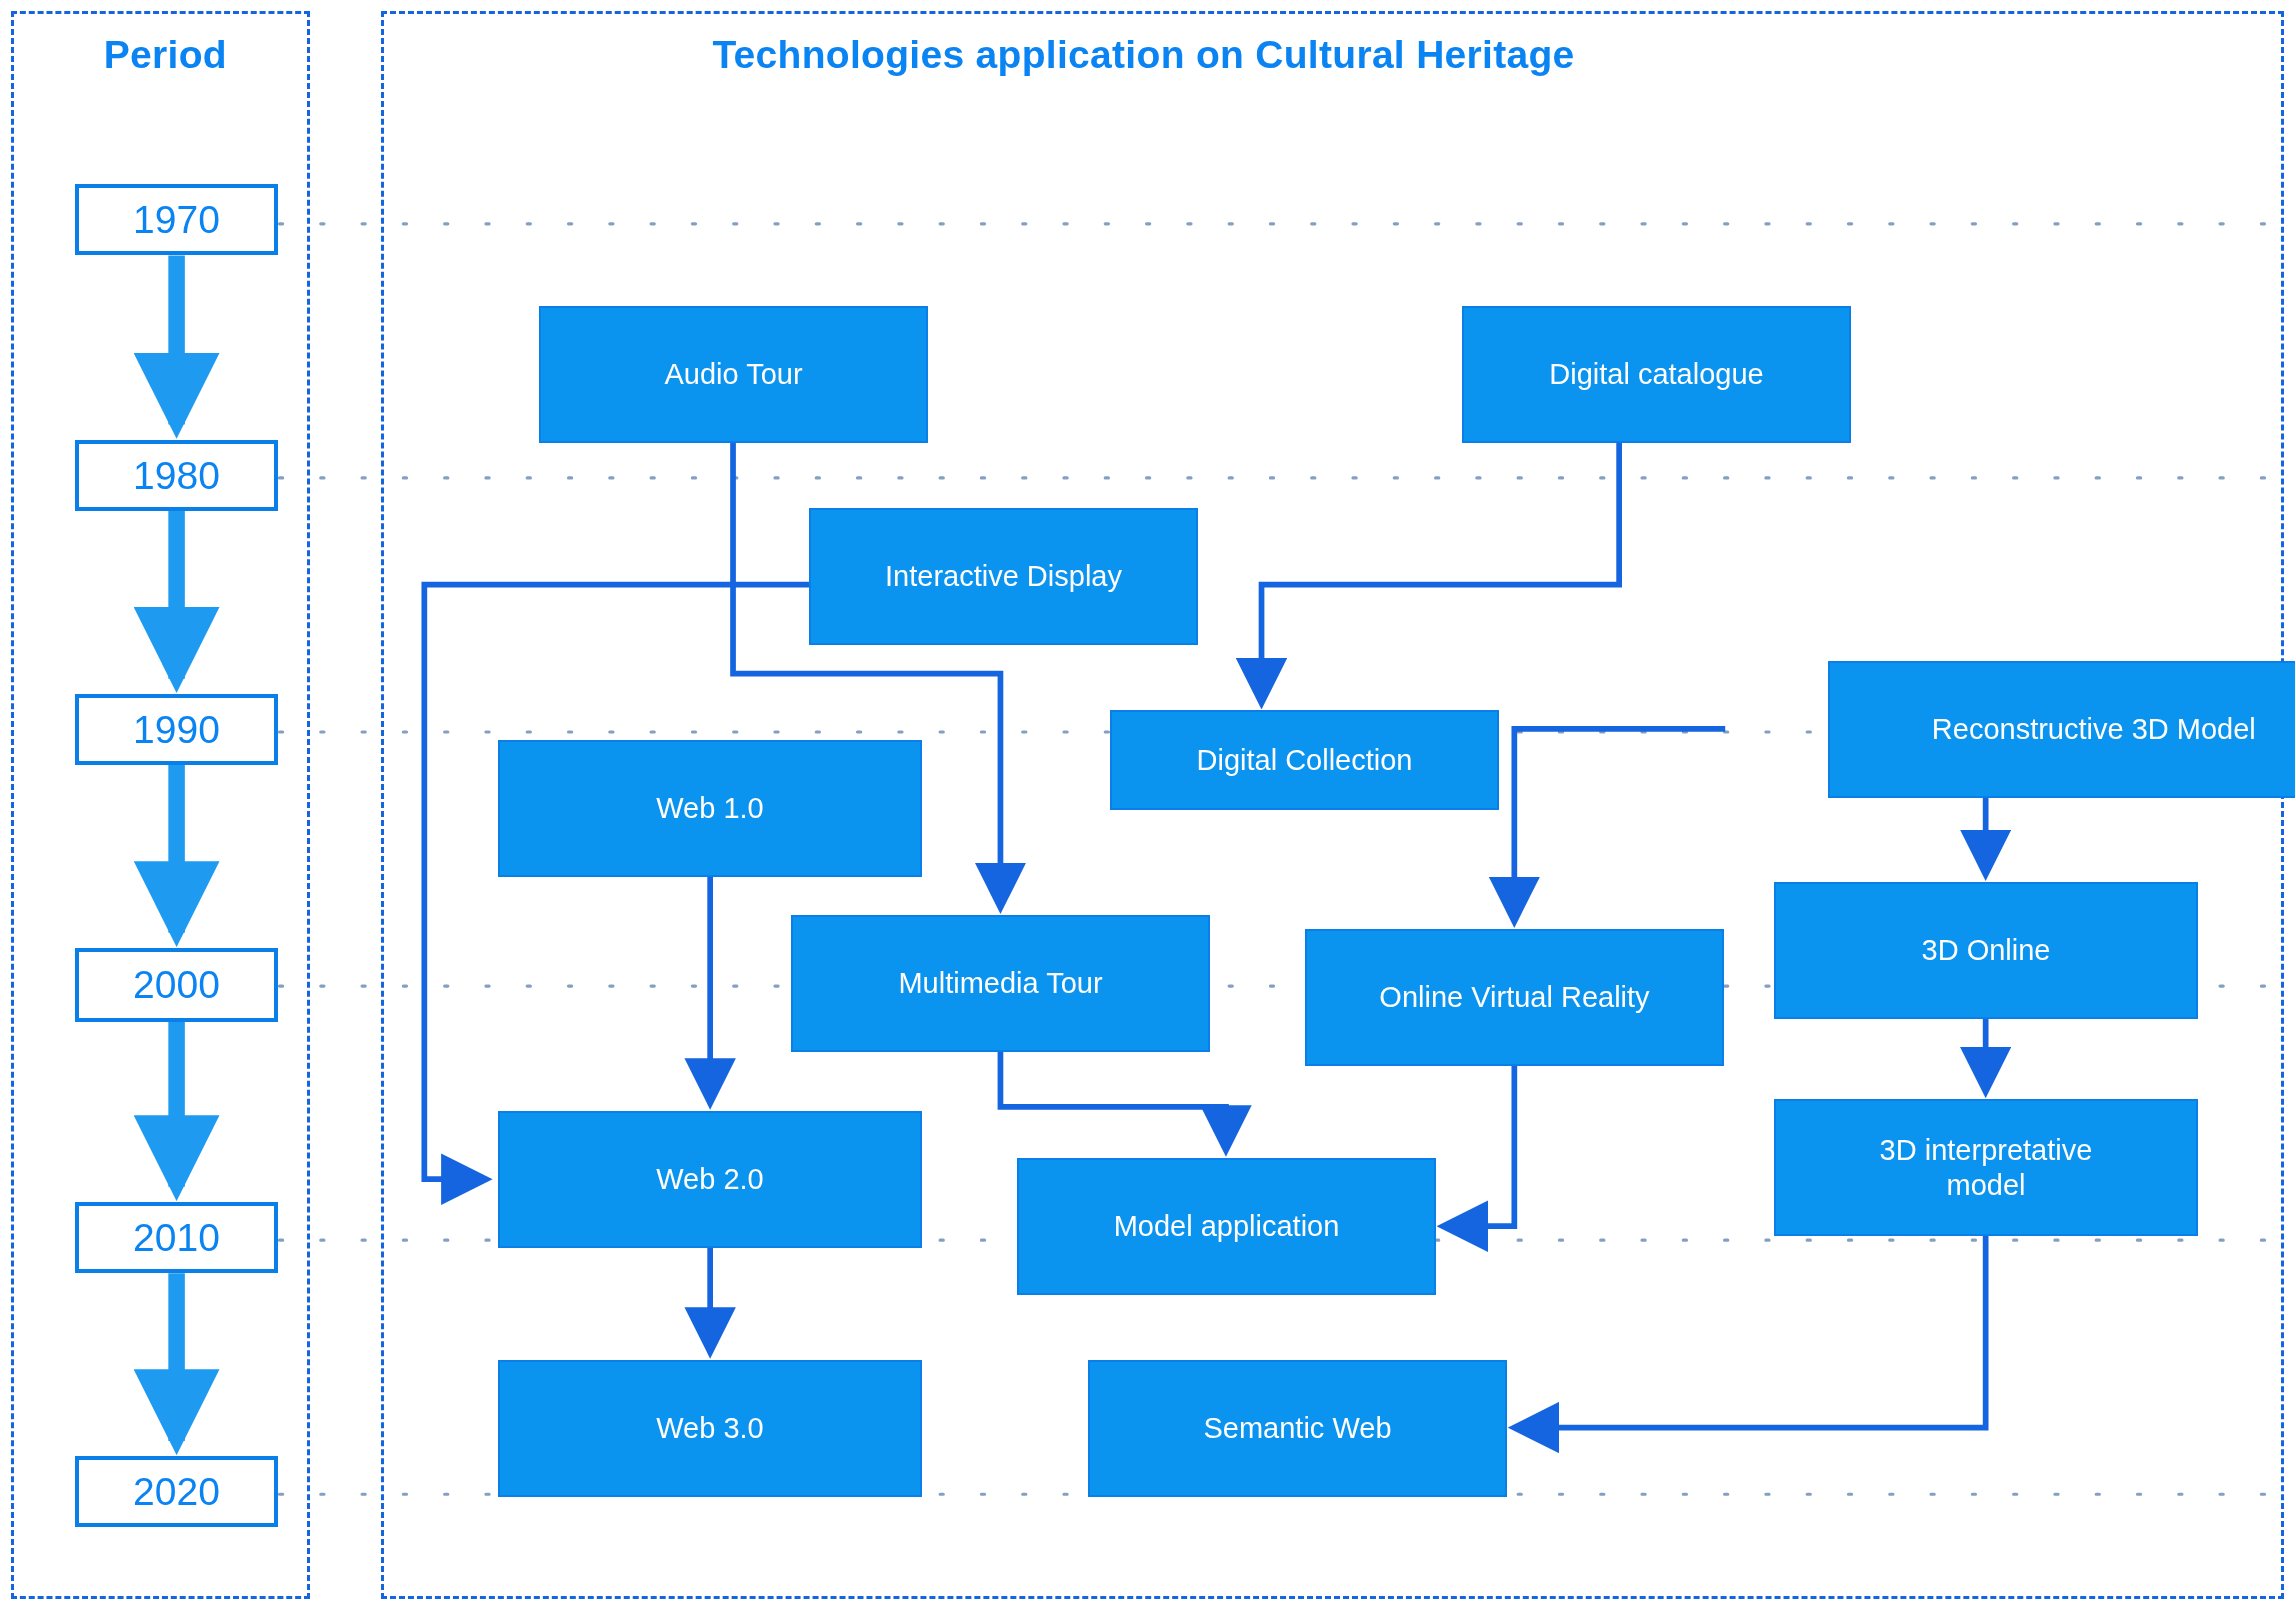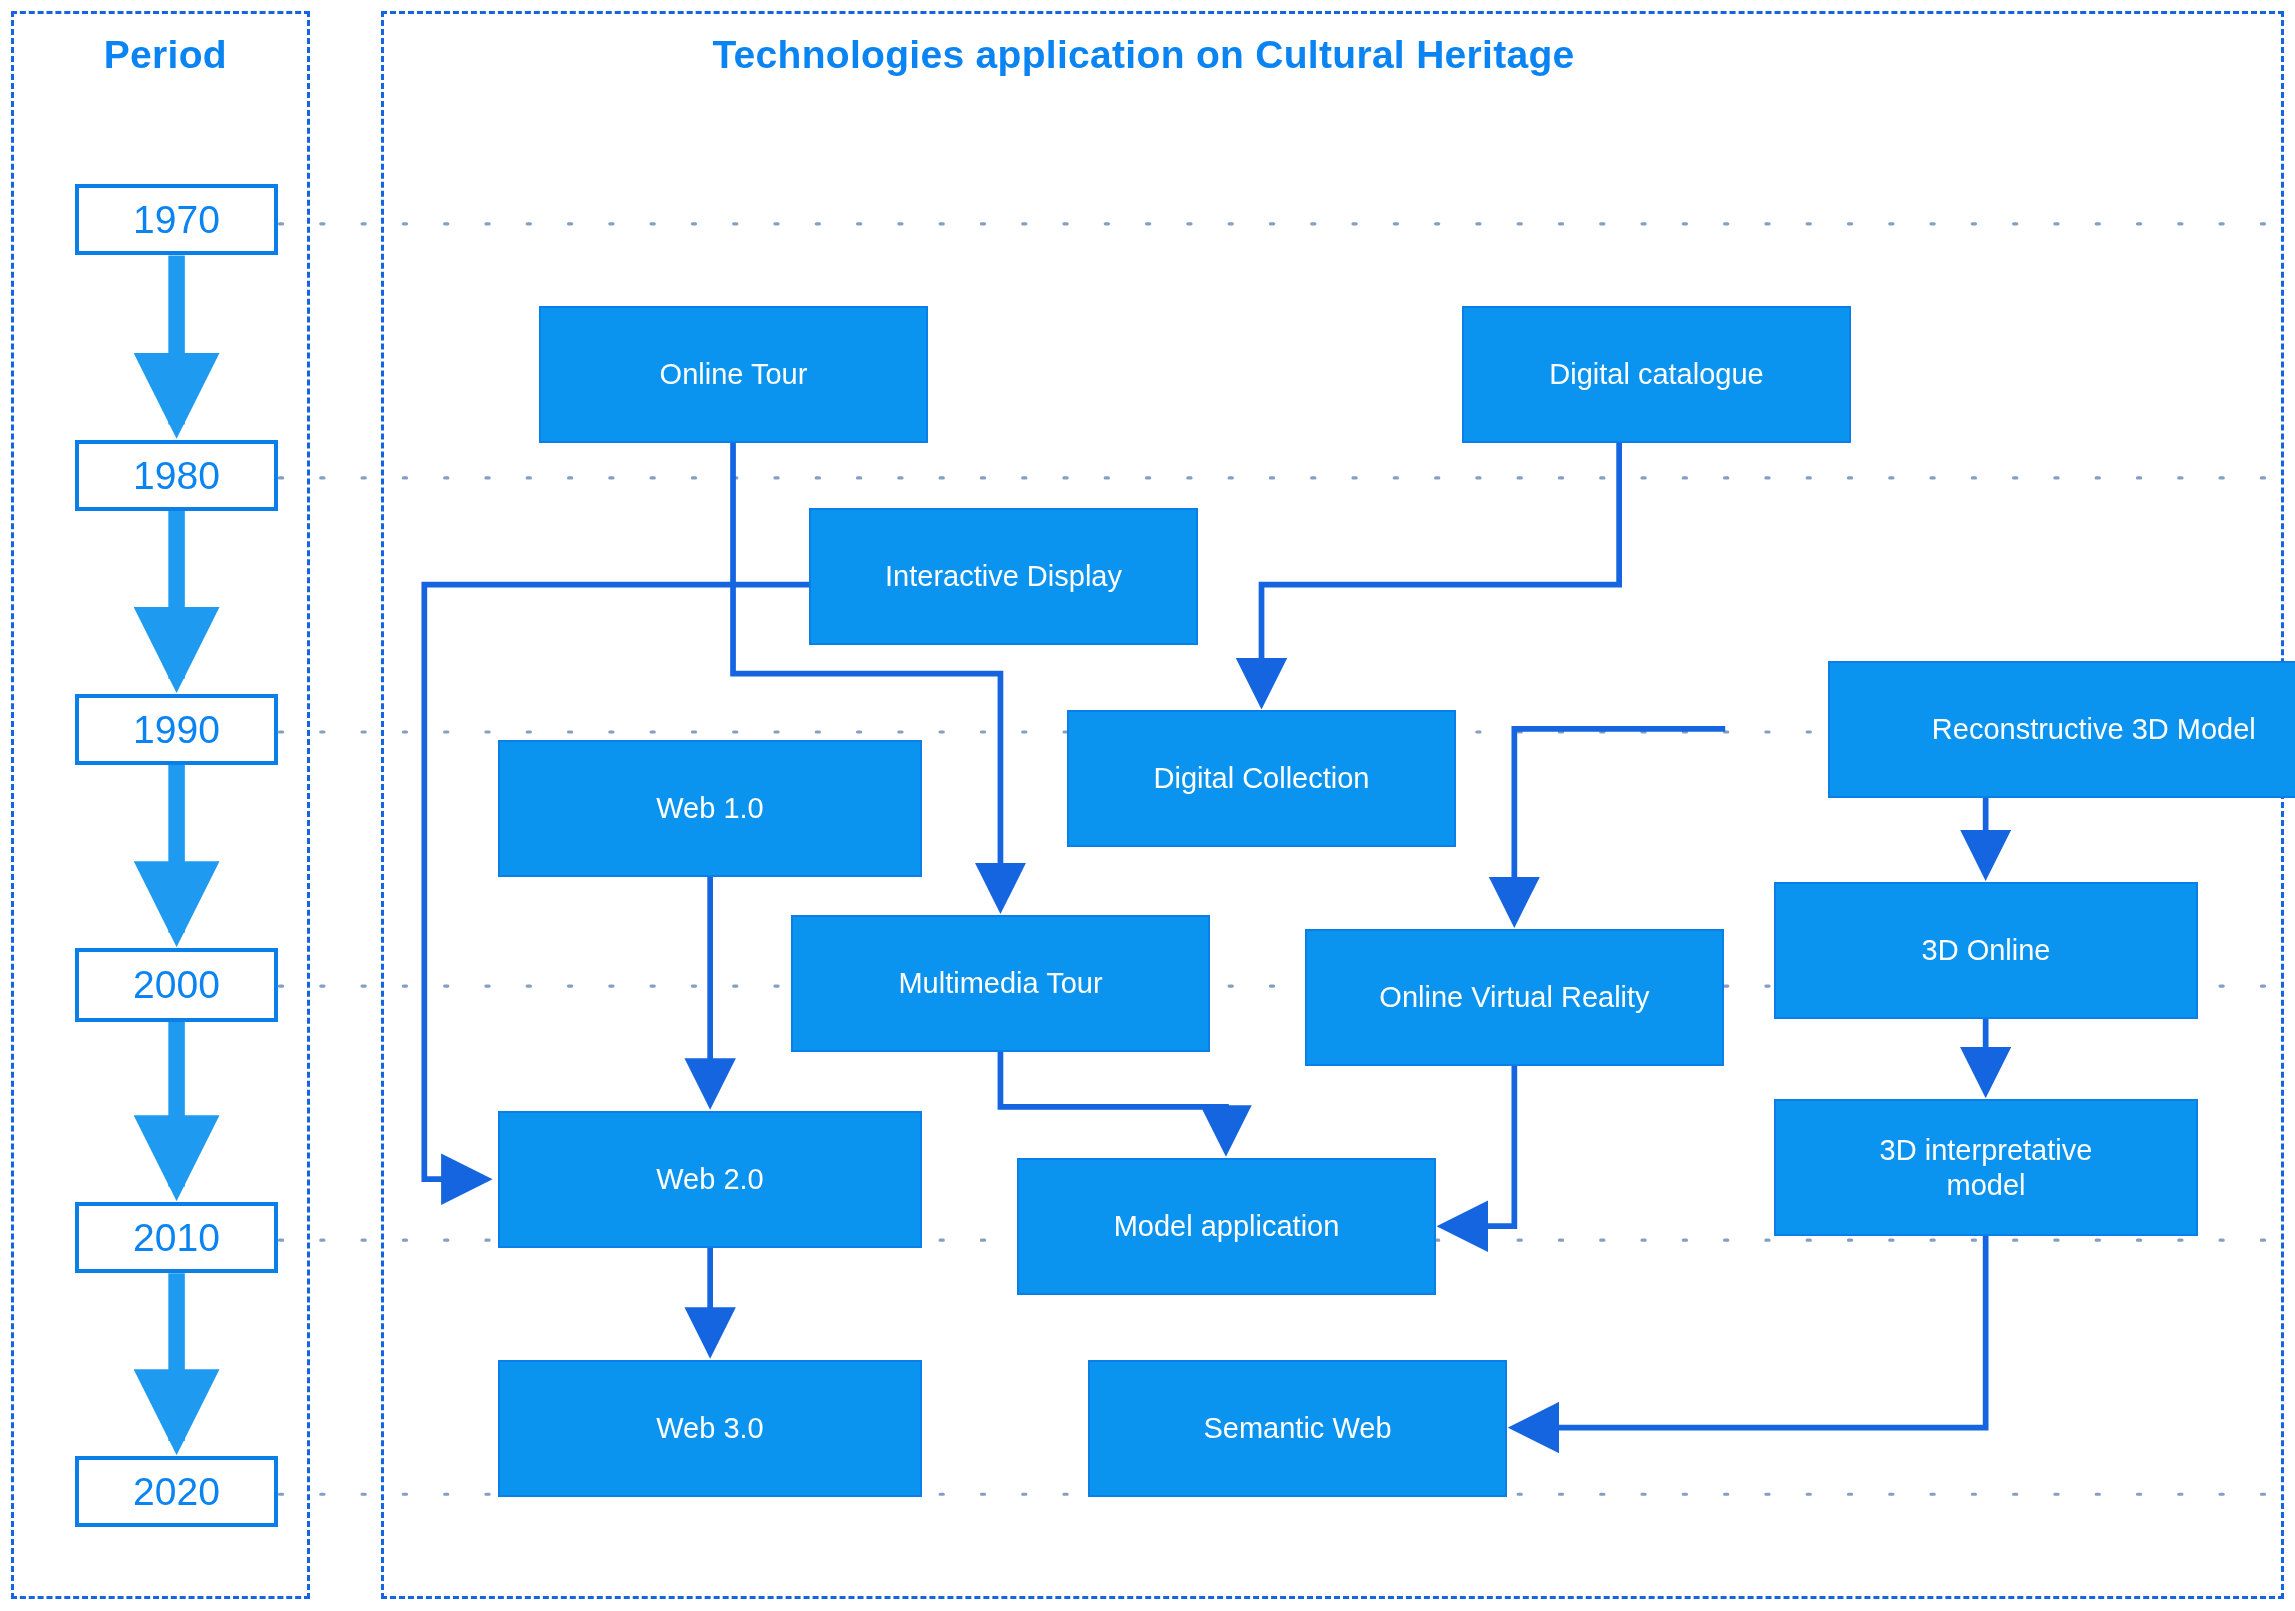--- a/index.html
+++ b/index.html
@@ -91,27 +91,27 @@
     </g>
   </svg>
 
   <div class="year-box" style="left:75px;top:184px;width:203px;height:71px;">1970</div>
   <div class="year-box" style="left:75px;top:440px;width:203px;height:71px;">1980</div>
   <div class="year-box" style="left:75px;top:694px;width:203px;height:71px;">1990</div>
   <div class="year-box" style="left:75px;top:948px;width:203px;height:74px;">2000</div>
   <div class="year-box" style="left:75px;top:1202px;width:203px;height:71px;">2010</div>
   <div class="year-box" style="left:75px;top:1456px;width:203px;height:71px;">2020</div>
 
-  <div class="tech-box" style="left:539px;top:306px;width:389px;height:137px;">Online Tour</div>
+  <div class="tech-box" style="left:539px;top:306px;width:389px;height:137px;">Audio Tour</div>
 
   <div class="tech-box" style="left:1425px;top:306px;width:389px;height:137px;margin-left:37px;">Digital catalogue</div>
 
   <div class="tech-box" style="left:809px;top:508px;width:389px;height:137px;">Interactive Display</div>
 
-  <div class="tech-box" style="left:1067px;top:710px;width:389px;height:137px;">Digital Collection</div>
+  <div class="tech-box" style="left:1110px;top:710px;width:389px;height:100px;">Digital Collection</div>
 
   <div class="tech-box" style="left:1828px;top:661px;width:522px;height:137px;padding-left:16px;">Reconstructive 3D Model</div>
 
   <div class="tech-box" style="left:498px;top:740px;width:424px;height:137px;">Web 1.0</div>
 
   <div class="tech-box" style="left:791px;top:915px;width:419px;height:137px;">Multimedia Tour</div>
 
   <div class="tech-box" style="left:1305px;top:929px;width:419px;height:137px;">Online Virtual Reality</div>
 
   <div class="tech-box" style="left:1774px;top:882px;width:424px;height:137px;">3D Online</div>

